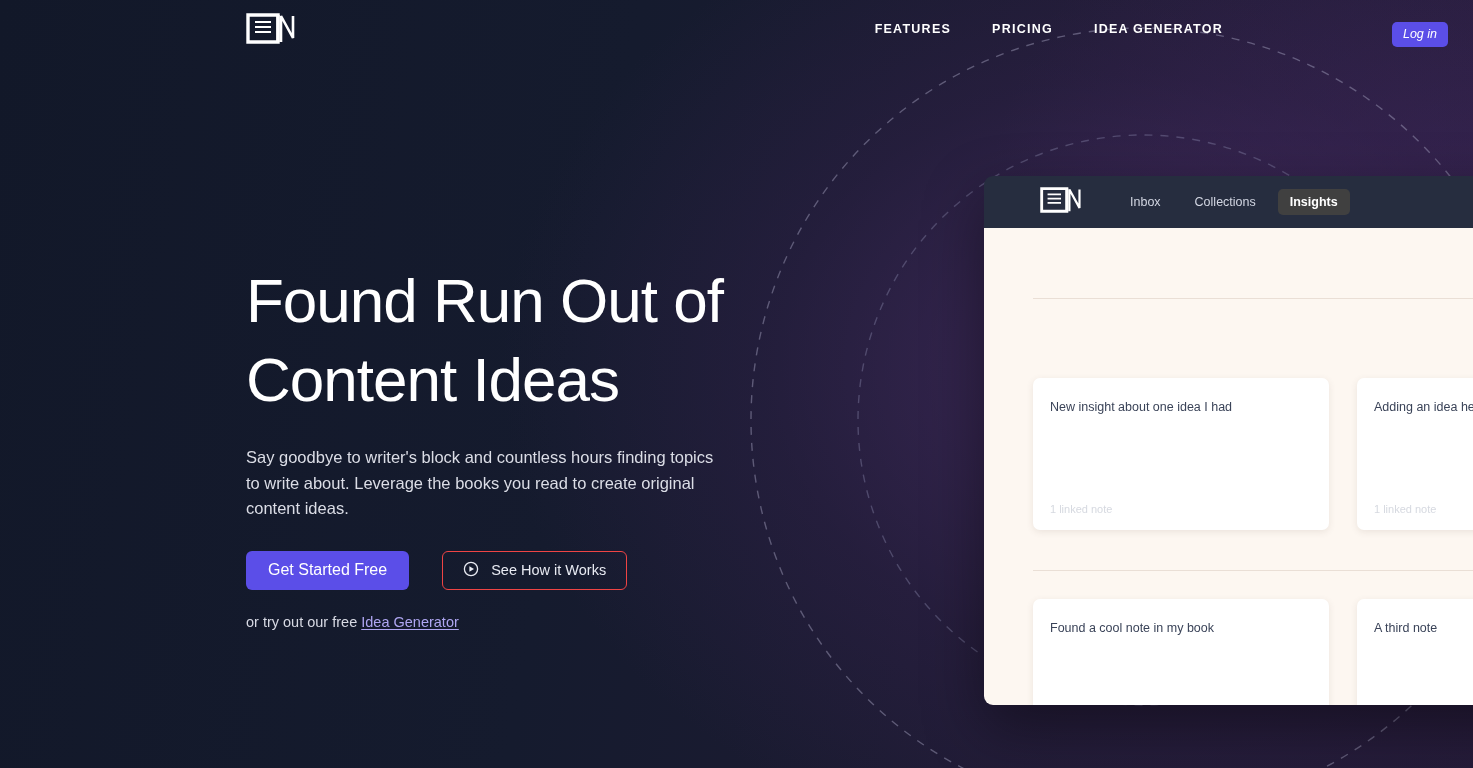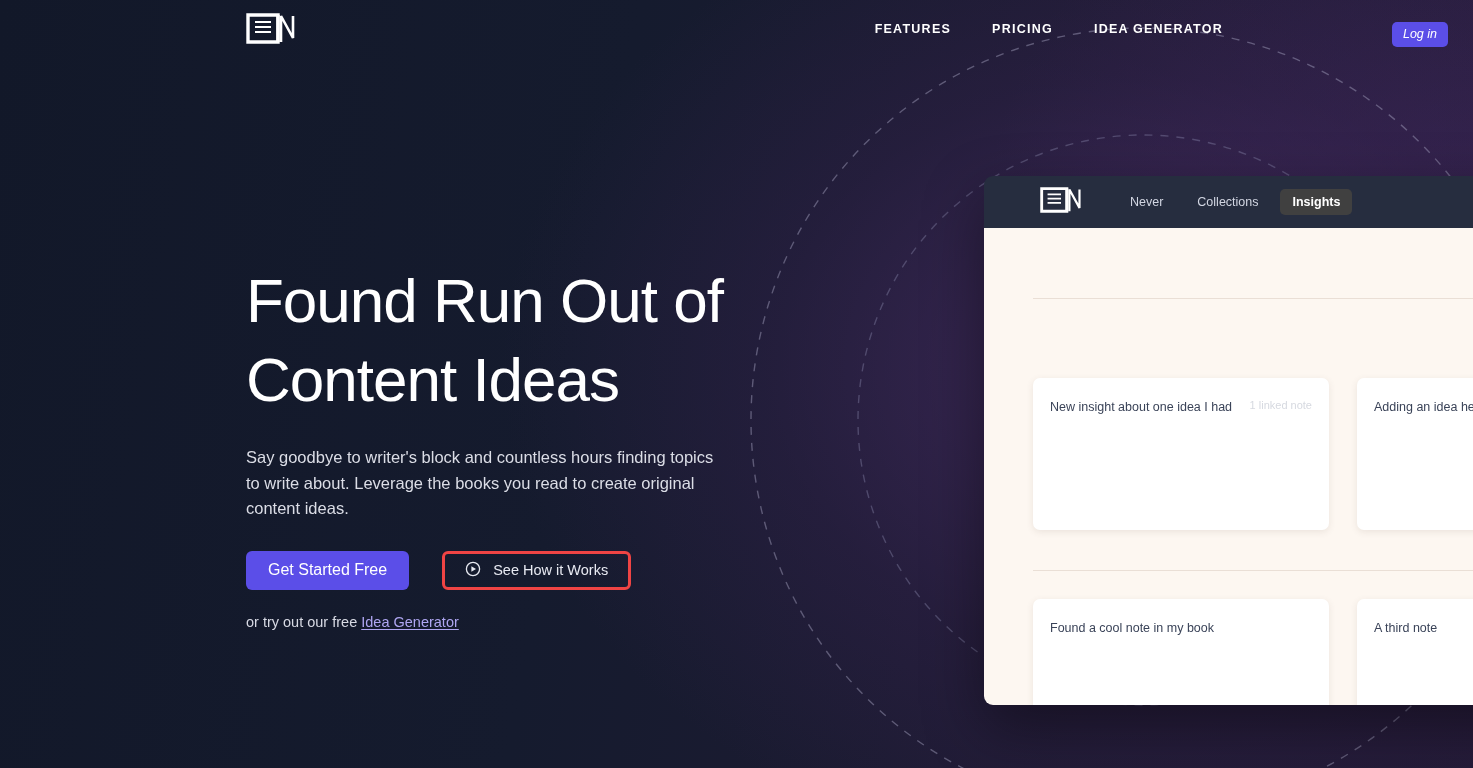--- a/index.html
+++ b/index.html
@@ -59,21 +59,21 @@
     font-size:16.5px; line-height:1.54; color:#DBDDE6;
   }
   #hero-actions { margin-top:29px; display:flex; align-items:center; gap:33px; }
   #get-started-button {
     background:#5B4EE8; color:#FFFFFF; border:none; border-radius:6px;
     font-size:16px; padding:0 22px; height:39px; cursor:pointer;
     font-family:"Liberation Sans", sans-serif;
   }
   #see-how-button {
     background:transparent; color:#E8EAF2;
-    border:3px solid #ef4444; border-radius:6px;
+    border:1px solid #ef4444; border-radius:6px;
     font-size:14.5px; height:39px; padding:0 20px; cursor:pointer;
     display:flex; align-items:center; gap:12px;
     font-family:"Liberation Sans", sans-serif;
   }
   #hero-tryout {
     margin-top:24px; font-size:14.5px; color:#D8DAE4;
   }
   #idea-generator-link {
     color:#AFA6F2; text-decoration:underline; text-underline-offset:2px;
   }
@@ -105,21 +105,21 @@
     background:#EADFD6;
   }
   #divider-top { top:70px; }
   #divider-mid { top:342px; }
   .card-row { position:absolute; left:49px; display:flex; gap:28px; }
   #card-row-1 { top:150px; }
   #card-row-2 { top:371px; }
   .note-card {
     width:296px; height:152px; background:#FFFFFF;
     border-radius:7px; box-shadow:0 2px 7px rgba(80,60,50,0.10);
-    padding:21px 17px 15px; display:flex; flex-direction:row;
+    padding:21px 17px 15px; display:flex; flex-direction:column;
     justify-content:space-between; flex:0 0 auto; cursor:pointer;
   }
   .note-title { font-size:12.5px; color:#3A4358; line-height:1.3; }
   .note-meta { font-size:11px; color:#D6D9E0; }
 
   
   .logo-svg { display:block; }
 </style>
 </head>
 <body>
@@ -184,21 +184,21 @@
     <span id="app-logo">
       <svg class="logo-svg" width="42" height="32" viewBox="0 0 50 38">
         <g fill="none" stroke="#FFFFFF">
           <path d="M2 3 H32 V30 H2 Z" stroke-width="3.4"></path>
           <path d="M9 10 H25 M9 15 H25 M9 20 H25" stroke-width="2.2"></path>
           <path d="M32 3 V30" stroke-width="3.4"></path>
           <path d="M35 30 V4 L47 26 V4" stroke-width="2.6" stroke-linejoin="miter"></path>
         </g>
       </svg>
     </span>
-    <span class="app-tab">Never</span>
+    <span class="app-tab">Inbox</span>
     <span class="app-tab">Collections</span>
     <span class="app-tab active">Insights</span>
   </div>
 
   <div id="app-body">
     <div class="app-divider" id="divider-top"></div>
     <div class="app-divider" id="divider-mid"></div>
 
     <div class="card-row" id="card-row-1">
       <div class="note-card">

